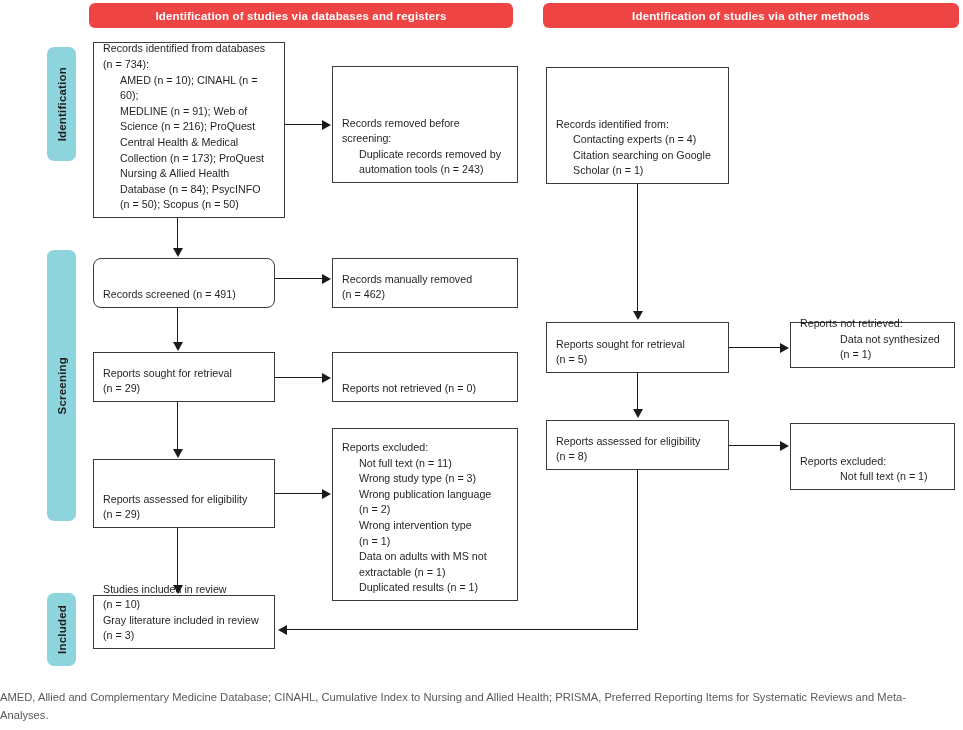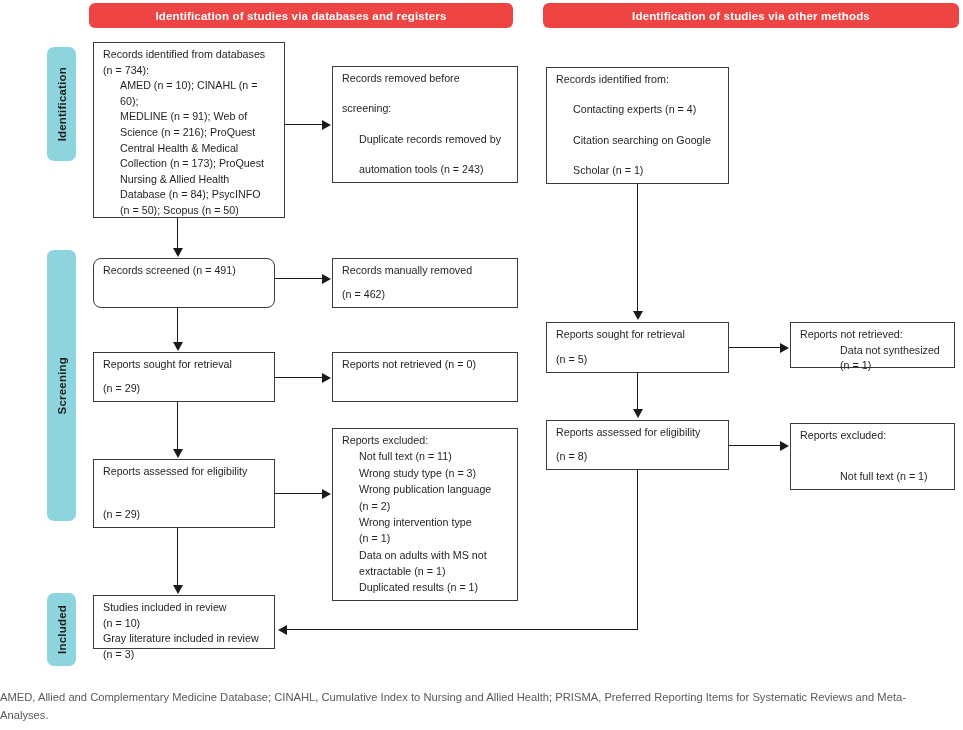--- a/index.html
+++ b/index.html
@@ -56,21 +56,21 @@
   }
 
   
   .box {
     position: absolute;
     border: 1.3px solid #3b3b3b;
     background: #ffffff;
     box-sizing: border-box;
     display: flex;
     flex-direction: column;
-    justify-content: space-between;
+    justify-content: flex-end;
     padding: 4px 8px 4px 9px;
   }
   .box .ln {
     font-size: 10.7px;
     line-height: 15.6px;
     color: #231f20;
     white-space: pre-wrap;
   }
   .box .ln.ind {
     padding-left: 17px;

